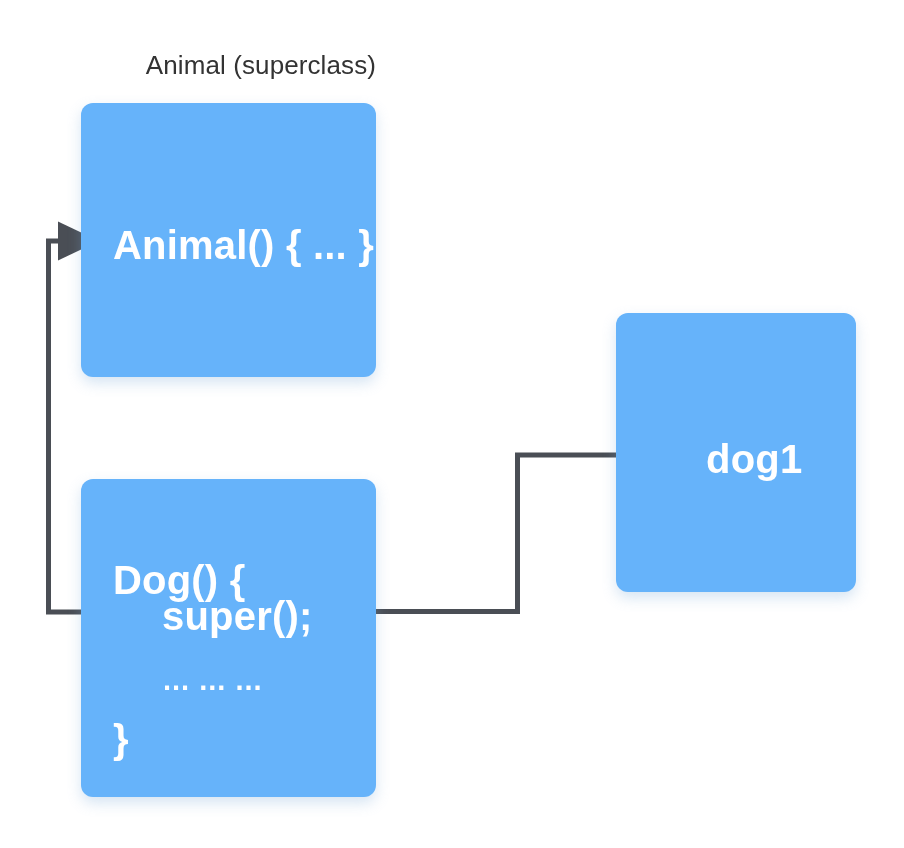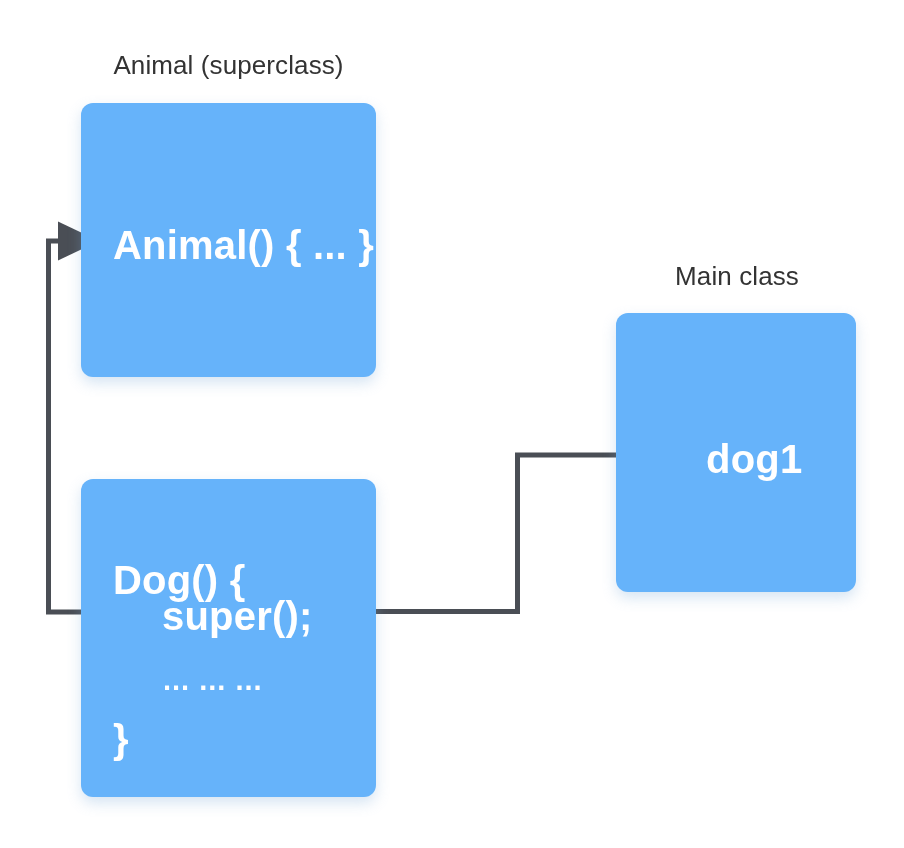--- a/index.html
+++ b/index.html
@@ -39,21 +39,21 @@
     box-shadow: 0 6px 14px rgba(120, 170, 215, 0.30);
   }
 
   .box-caption {
     position: absolute;
     color: #333333;
     font-size: 26px;
     font-weight: 400;
     letter-spacing: 0.1px;
     white-space: nowrap;
-    text-align: center;
+    text-align: right;
     line-height: 1;
   }
 
   .code-line {
     position: absolute;
     color: #ffffff;
     font-size: 40px;
     font-weight: bold;
     white-space: pre;
     line-height: 1;
@@ -108,19 +108,18 @@
   <div class="class-box" id="box-dog"></div>
 
   <div class="code-line" id="code-dog-open">Dog() {</div>
 
   <div class="code-line" id="code-dog-super">super();</div>
 
   <div class="code-line" id="code-dog-ellipsis">... ... ...</div>
 
   <div class="code-line" id="code-dog-close">}</div>
 
-  <div class="box-caption" id="caption-main">Main class</div>
 
   <div class="class-box" id="box-main"></div>
 
   <div class="code-line" id="code-main-obj">dog1</div>
 
 </div>
 
 </body></html>

